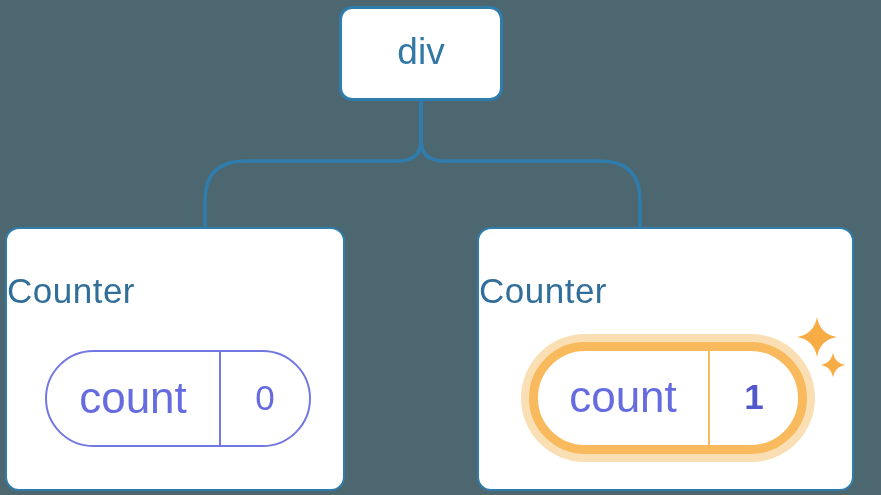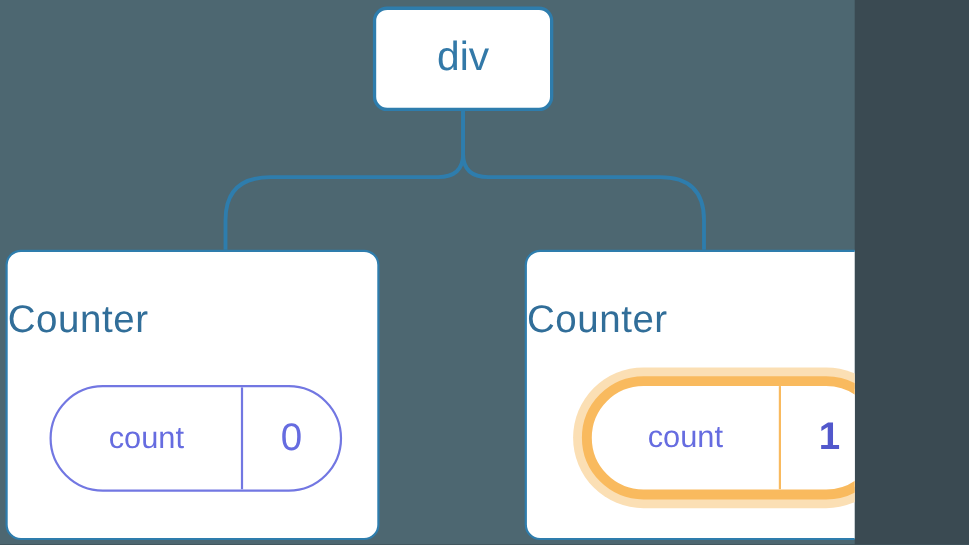--- a/index.html
+++ b/index.html
@@ -3,21 +3,21 @@
 <meta charset="utf-8">
 <style>
   html, body {
     margin: 0;
     padding: 0;
     background: #3a4a52;
     font-family: "Liberation Sans", sans-serif;
   }
   .canvas {
     position: relative;
-    width: 777px;
+    width: 881px;
     height: 495px;
     background: var(--background, #4D6771);
     overflow: hidden;
   }
   .root-node {
     position: absolute;
     left: 339px;
     top: 6px;
     width: 164px;
     height: 95px;
@@ -89,21 +89,21 @@
     width: 278px;
     height: 112px;
     border: 9px solid var(--highlight-ring, #F9BA5E);
     box-shadow: 0 0 0 8px var(--highlight-glow, #FBDFB4);
   }
   .pill-key {
     width: 172px;
     display: flex;
     align-items: center;
     justify-content: center;
-    font-size: 28px;
+    font-size: 44px;
     color: var(--state-text, #666CE0);
     padding-bottom: 2px;
   }
   .state-pill.highlight .pill-key { width: 170px; }
   .pill-value {
     flex: 1;
     display: flex;
     align-items: center;
     justify-content: center;
     border-left: 2px solid var(--state-border, #7277E2);

